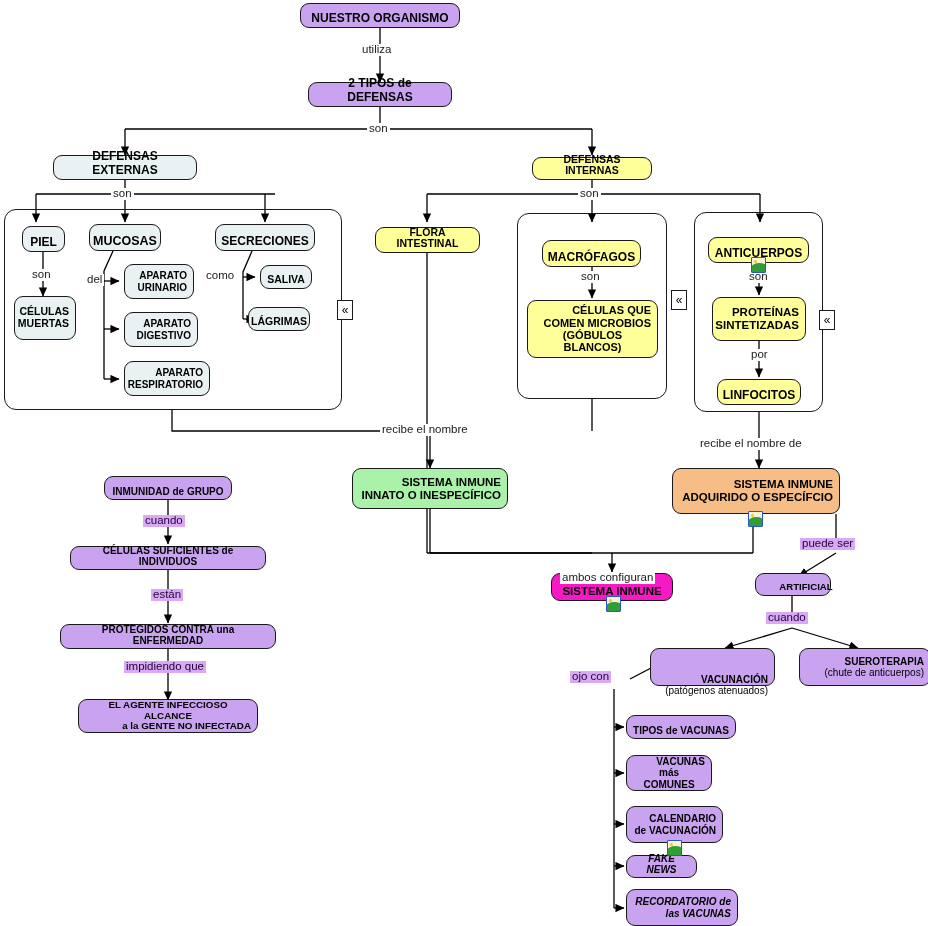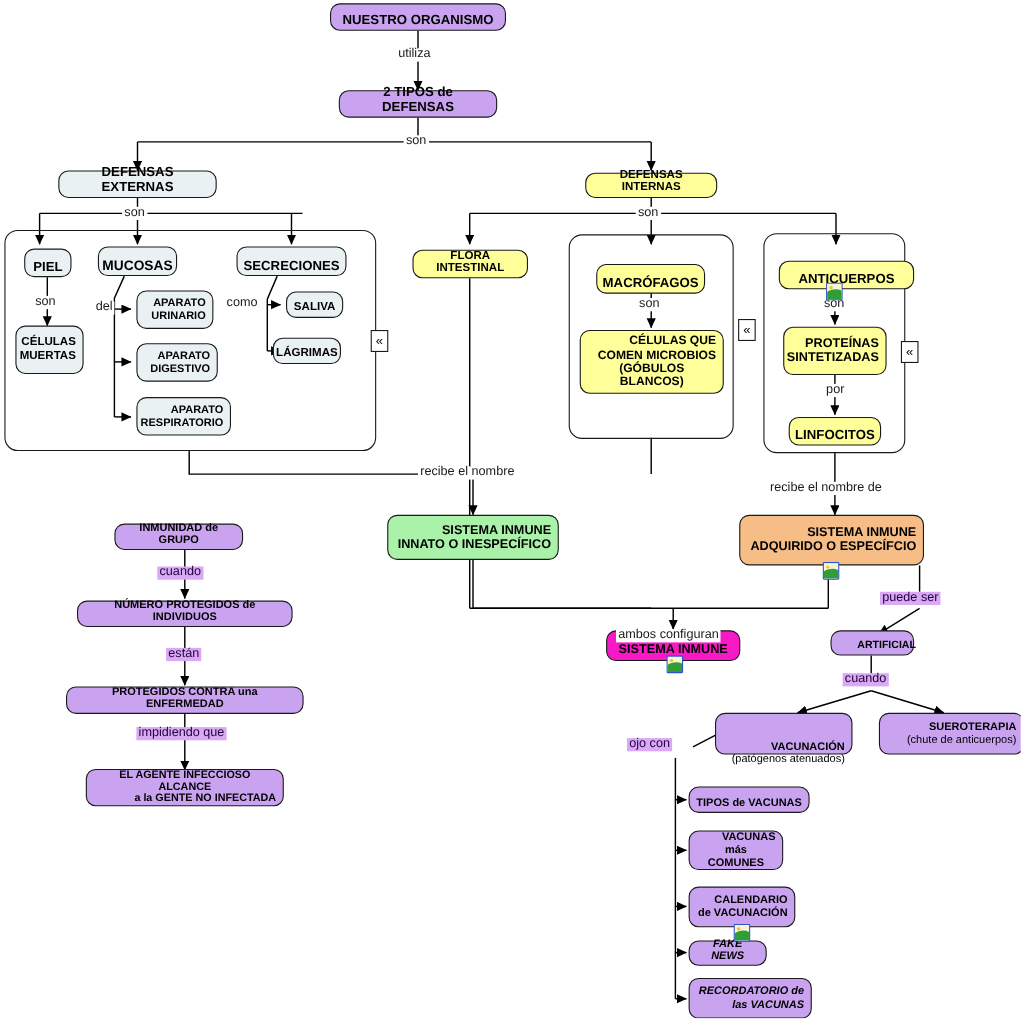--- a/index.html
+++ b/index.html
@@ -190,21 +190,21 @@
   <div class="node yellow" style="left:542px;top:240px;width:99px;height:27px;font-size:12px;font-weight:bold;">
     <span>MACRÓFAGOS</span>
   </div>
 
   <div class="node yellow" style="left:527px;top:300px;width:131px;height:58px;font-size:11px;font-weight:bold;flex-direction:column;">
     <span>CÉLULAS QUE</span>
     <span>COMEN MICROBIOS</span>
     <span>(GÓBULOS BLANCOS)</span>
   </div>
 
-  <div class="node yellow" style="left:708px;top:237px;width:123px;height:26px;font-size:12px;font-weight:bold;">
+  <div class="node yellow" style="left:708px;top:237px;width:101px;height:26px;font-size:12px;font-weight:bold;">
     <span>ANTICUERPOS</span>
   </div>
   <div class="imgicon" style="left:751px;top:257px;">
     <i class="sky"></i>
     <i class="sun"></i>
     <i class="hill"></i>
   </div>
 
   <div class="node yellow" style="left:712px;top:297px;width:94px;height:44px;font-size:11.5px;font-weight:bold;flex-direction:column;">
     <span>PROTEÍNAS</span>
@@ -232,26 +232,26 @@
 
   <div class="node magenta" style="left:551px;top:573px;width:122px;height:28px;font-size:11.5px;font-weight:bold;">
     <span>SISTEMA INMUNE</span>
   </div>
   <div class="imgicon" style="left:606px;top:596px;">
     <i class="sky"></i>
     <i class="sun"></i>
     <i class="hill"></i>
   </div>
 
-  <div class="node purple" style="left:104px;top:476px;width:117px;height:24px;font-size:10px;font-weight:bold;">
+  <div class="node purple" style="left:104px;top:476px;width:128px;height:24px;font-size:10px;font-weight:bold;">
     <span>INMUNIDAD de GRUPO</span>
   </div>
 
   <div class="node purple" style="left:70px;top:546px;width:196px;height:24px;font-size:10px;font-weight:bold;">
-    <span>NÚMERO PROTEGIDOS de INDIVIDUOS</span>
+    <span>CÉLULAS SUFICIENTES de INDIVIDUOS</span>
   </div>
 
   <div class="node purple" style="left:60px;top:624px;width:216px;height:25px;font-size:10px;font-weight:bold;">
     <span>PROTEGIDOS CONTRA una ENFERMEDAD</span>
   </div>
 
   <div class="node purple" style="left:78px;top:699px;width:180px;height:34px;font-size:9.8px;font-weight:bold;flex-direction:column;">
     <span>EL AGENTE INFECCIOSO ALCANCE</span>
     <span>a la GENTE NO INFECTADA</span>
   </div>

